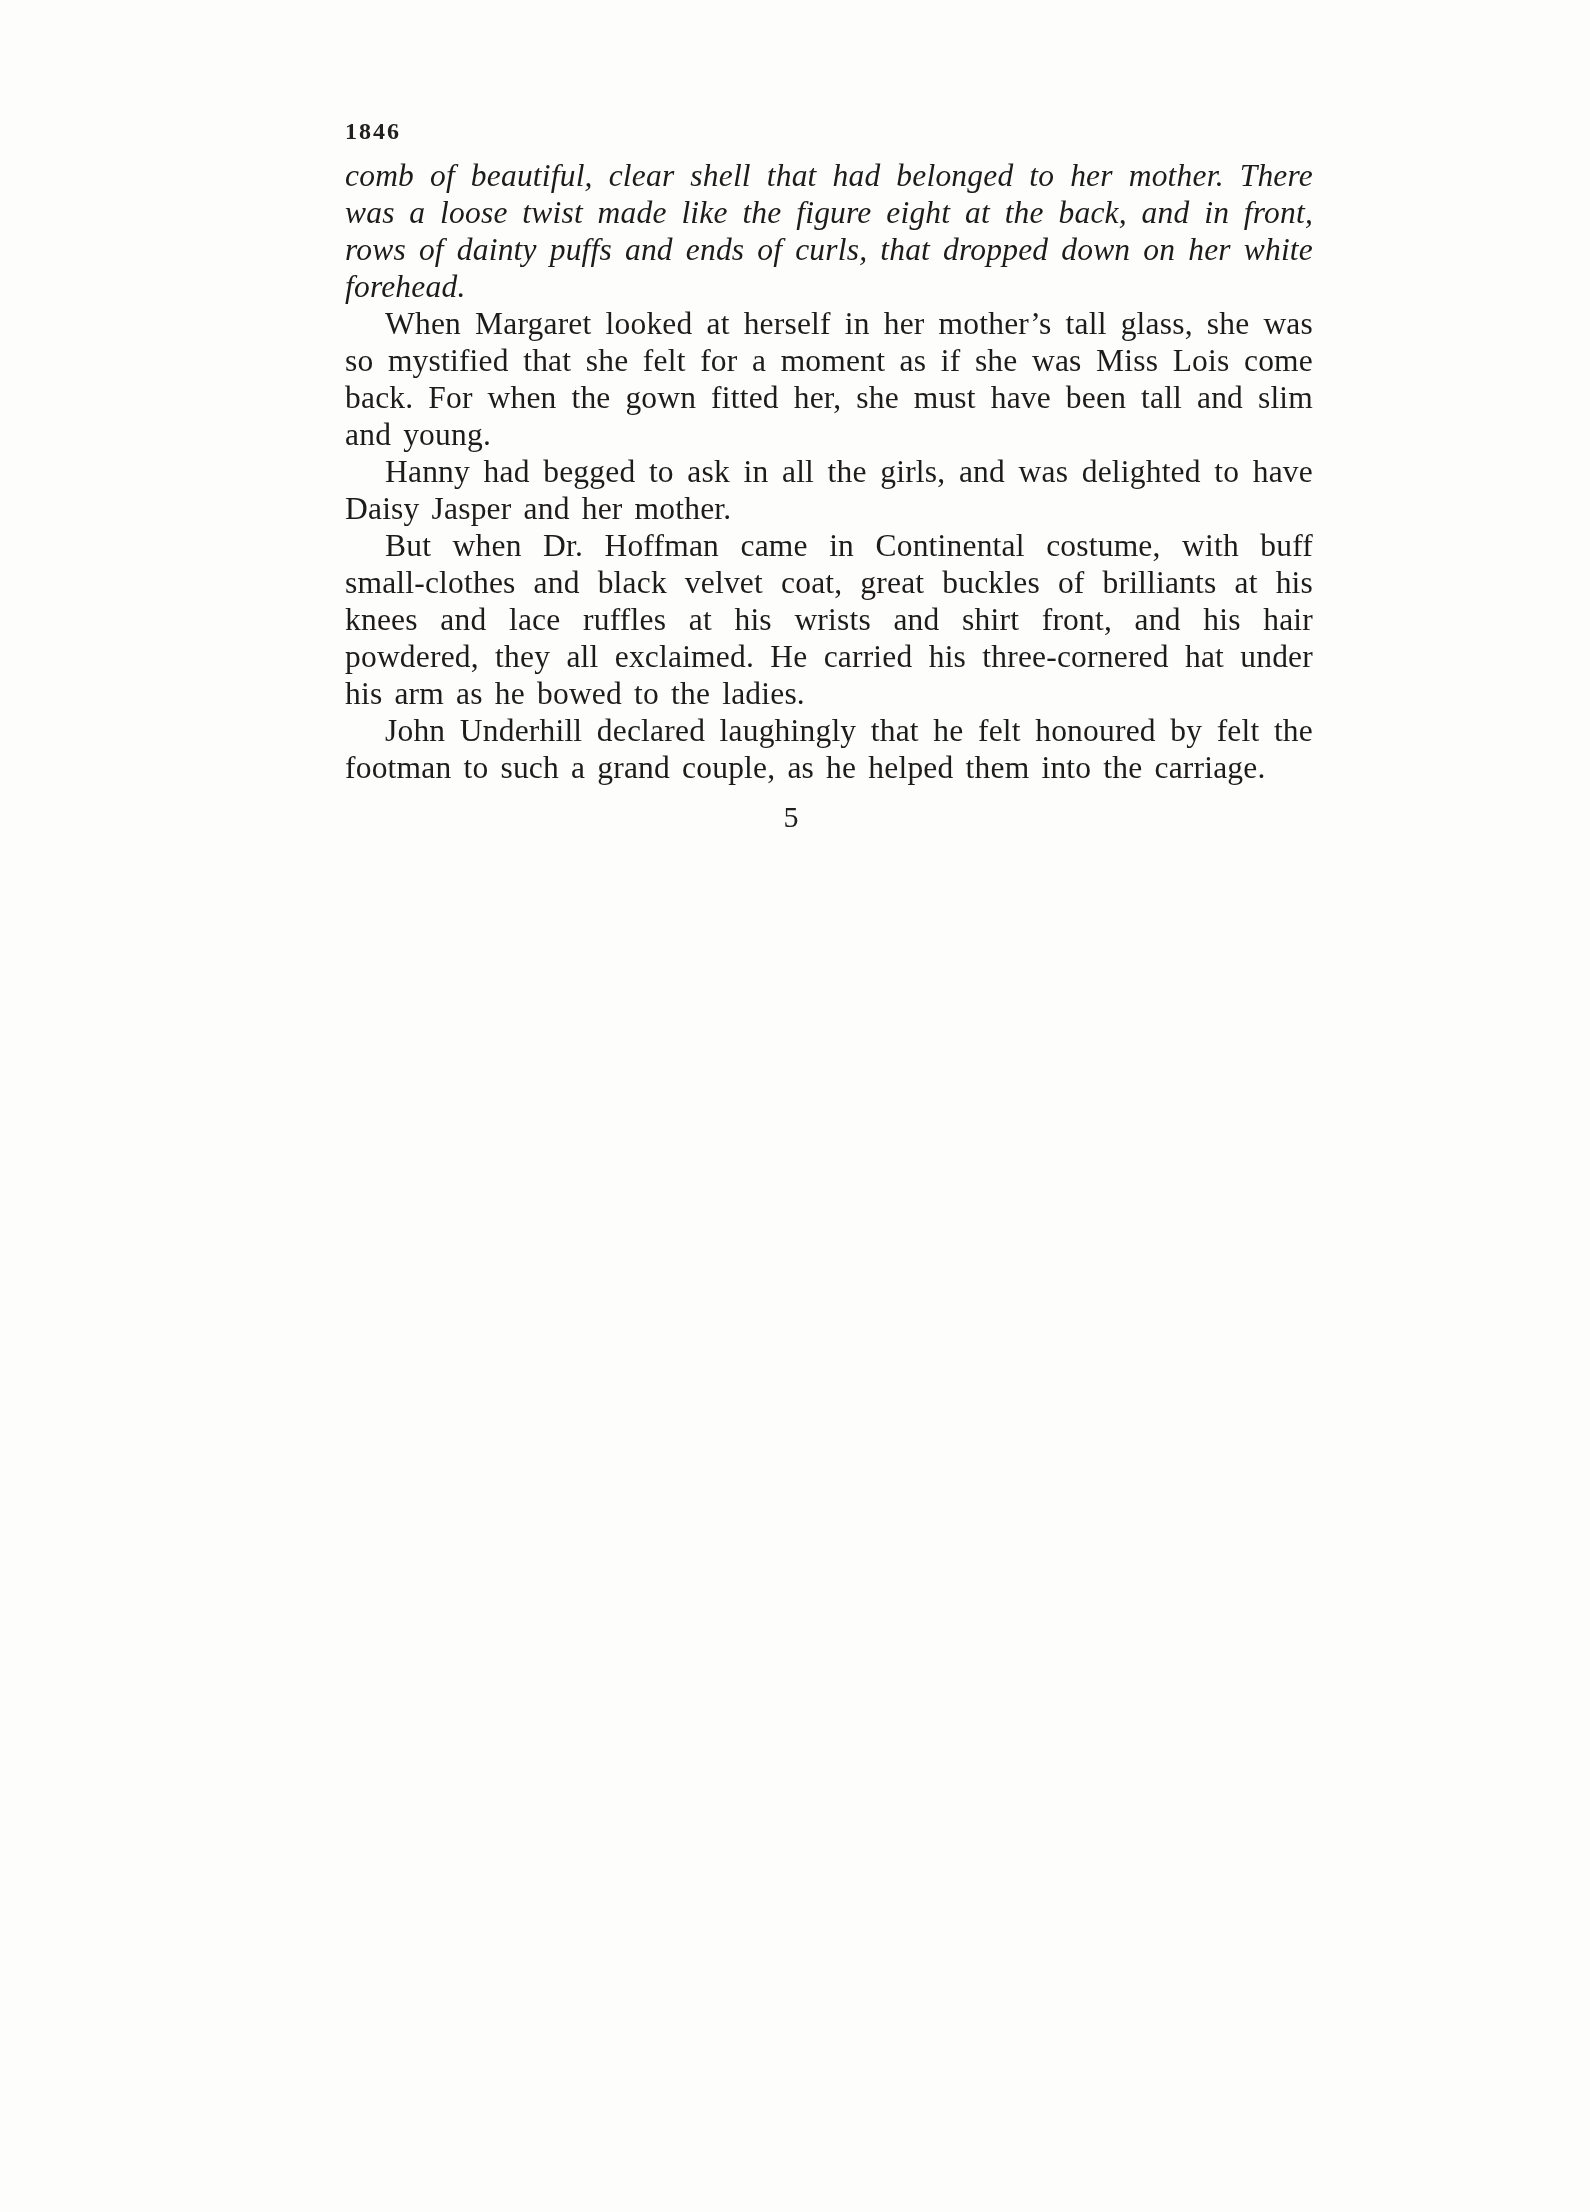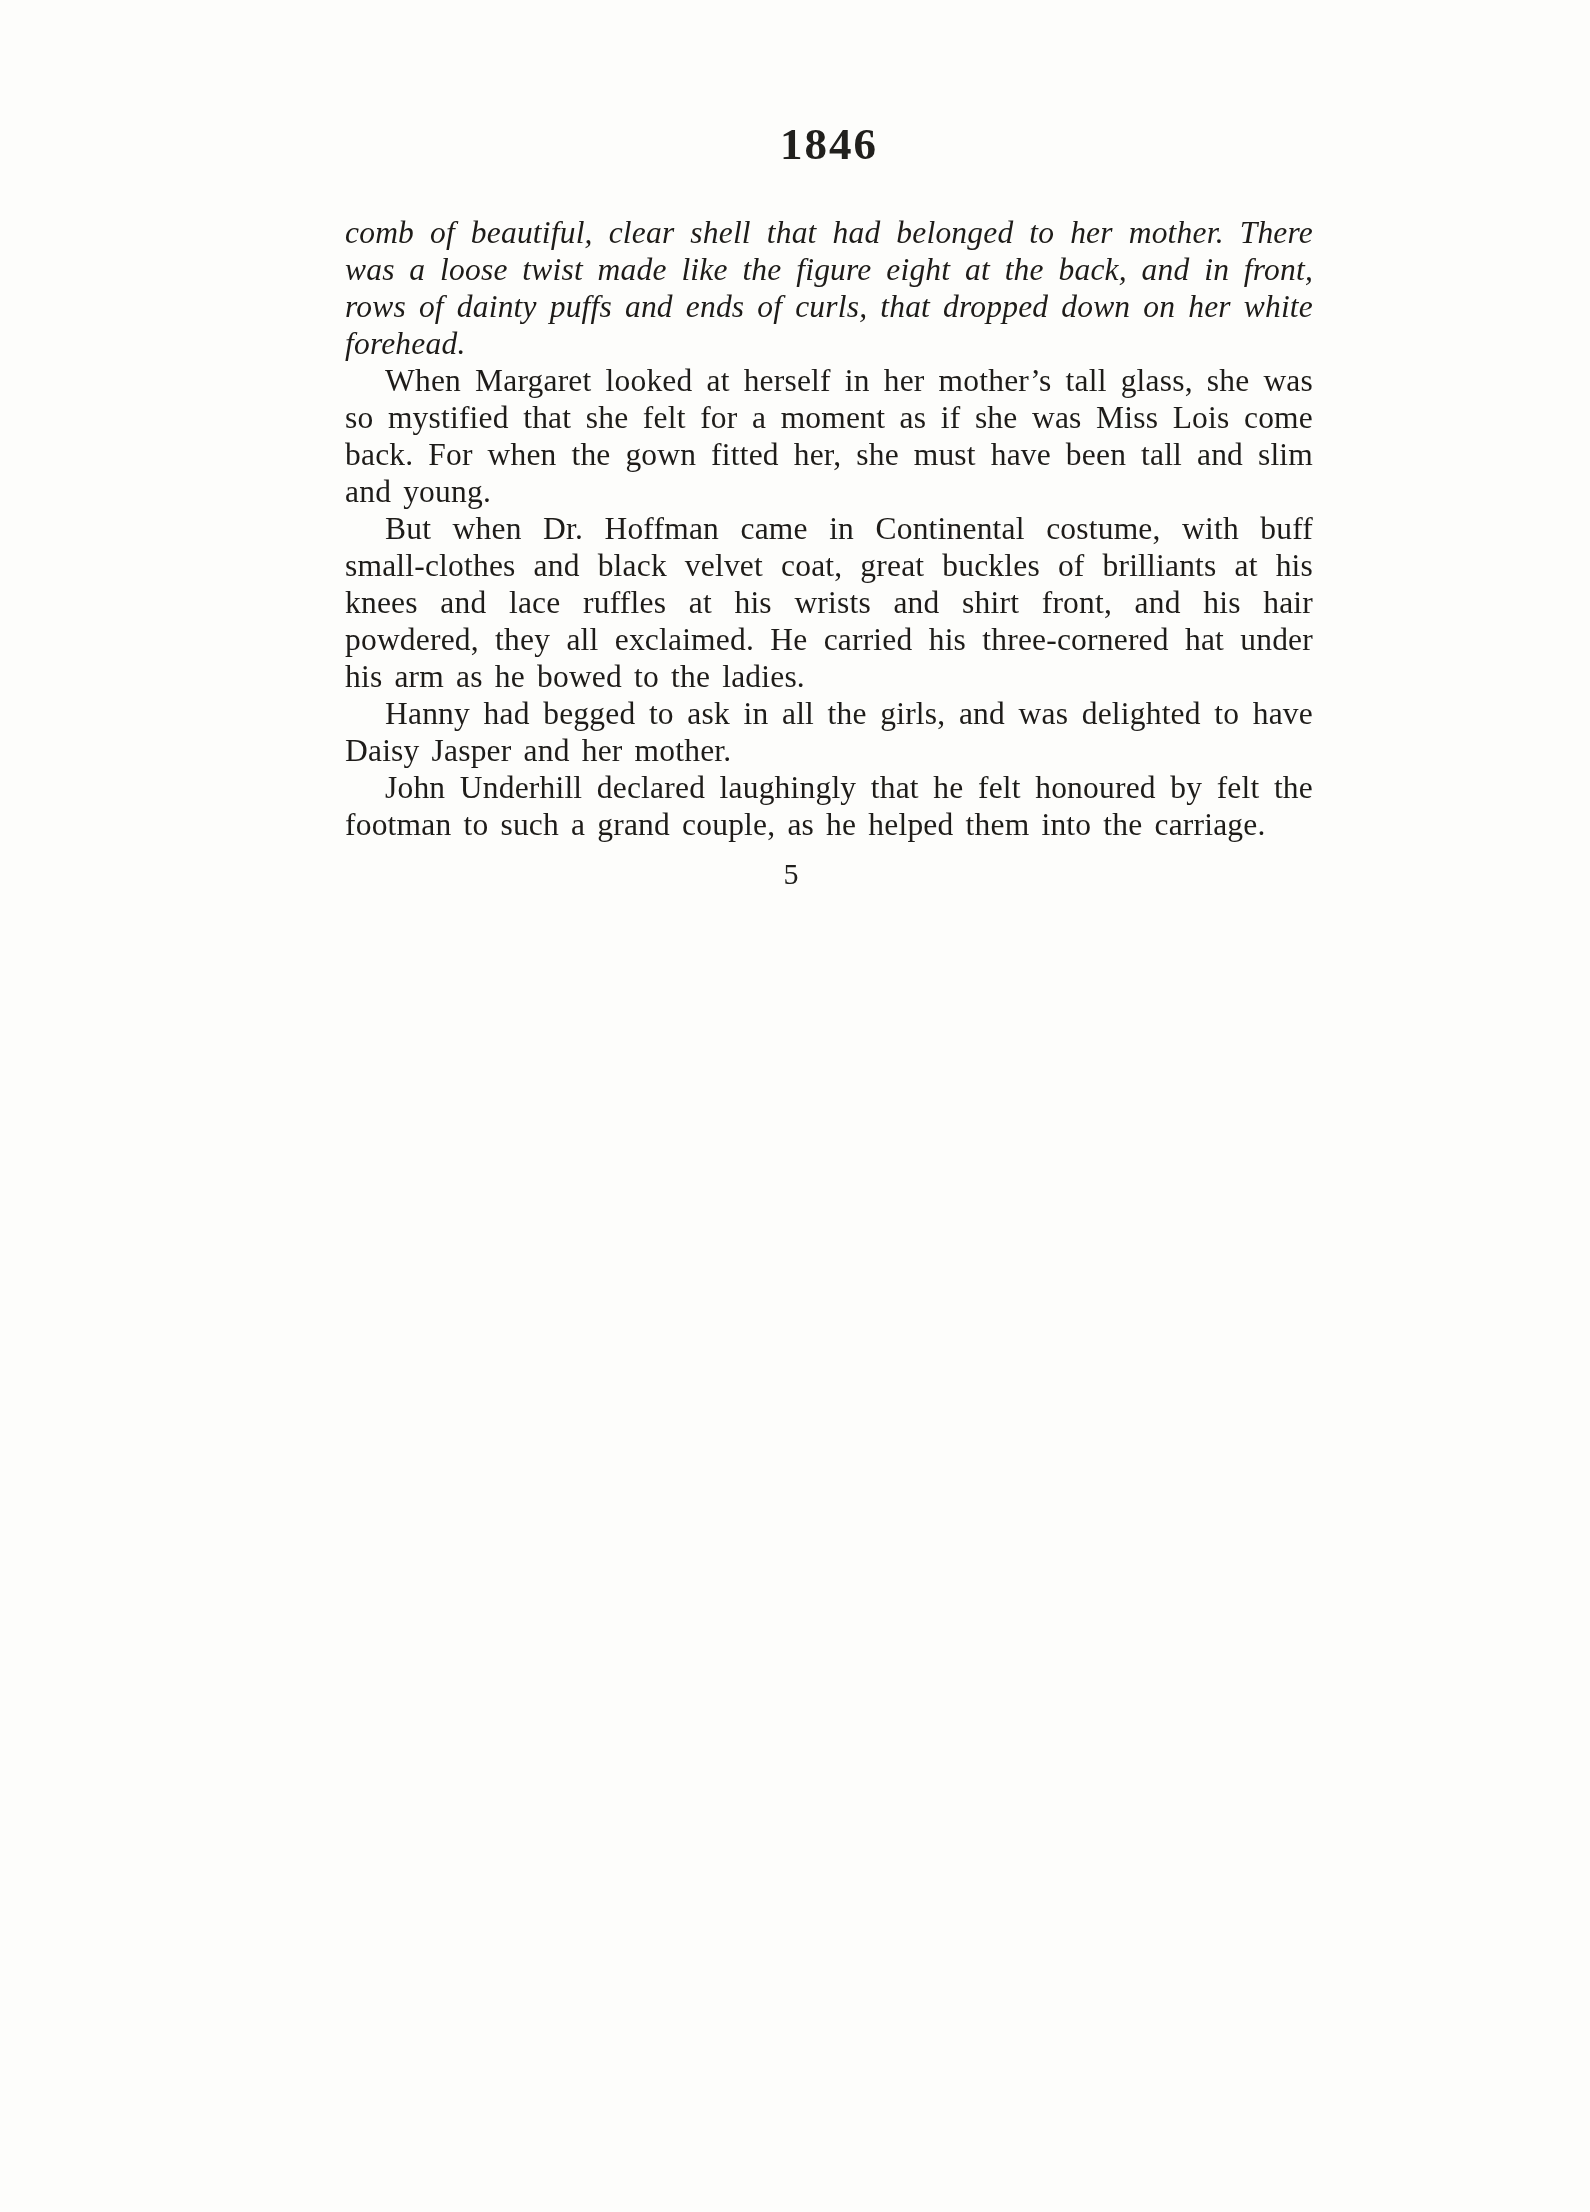--- a/index.html
+++ b/index.html
@@ -15,25 +15,25 @@
     position: relative;
     overflow: hidden;
   }
   .page {
     position: absolute;
     left: 345px;
     top: 118px;
     width: 968px;
   }
   .running-head {
-    text-align: center;
-    font-size: 45px;
+    text-align: left;
+    font-size: 24px;
     font-weight: 600;
     letter-spacing: 2px;
-    margin-bottom: 44px;
+    margin-bottom: 12px;
     color: #21201d;
   }
   .text-block p {
     margin: 0;
     font-size: 31.5px;
     line-height: 37px;
     text-align: justify;
     text-indent: 40px;
     word-spacing: 4px;
     letter-spacing: 0.2px;
@@ -53,19 +53,19 @@
 </style>
 </head>
 <body>
 
 <div class="page">
   <div class="running-head">1846</div>
 
   <div class="text-block">
     <p class="no-indent">comb of beautiful, clear shell that had belonged to her mother. There was a loose twist made like the figure eight at the back, and in front, rows of dainty puffs and ends of curls, that dropped down on her white forehead.</p>
     <p>When Margaret looked at herself in her mother’s tall glass, she was so mystified that she felt for a moment as if she was Miss Lois come back. For when the gown fitted her, she must have been tall and slim and young.</p>
+    <p>Hanny had begged to ask in all the girls, and was delighted to have Daisy Jasper and her mother.</p>
     <p>But when Dr. Hoffman came in Continental costume, with buff small-clothes and black velvet coat, great buckles of brilliants at his knees and lace ruffles at his wrists and shirt front, and his hair powdered, they all exclaimed. He carried his three-cornered hat under his arm as he bowed to the ladies.</p>
-    <p>Hanny had begged to ask in all the girls, and was delighted to have Daisy Jasper and her mother.</p>
     <p>John Underhill declared laughingly that he felt honoured by felt the footman to such a grand couple, as he helped them into the carriage.</p>
   </div>
 
   <div class="page-number">5</div>
 </div>
 
 </body></html>

